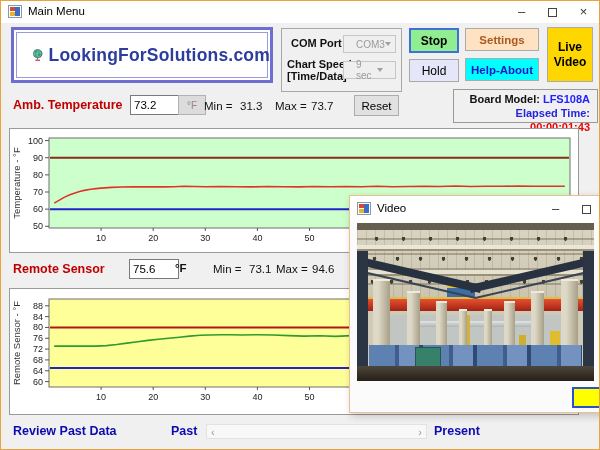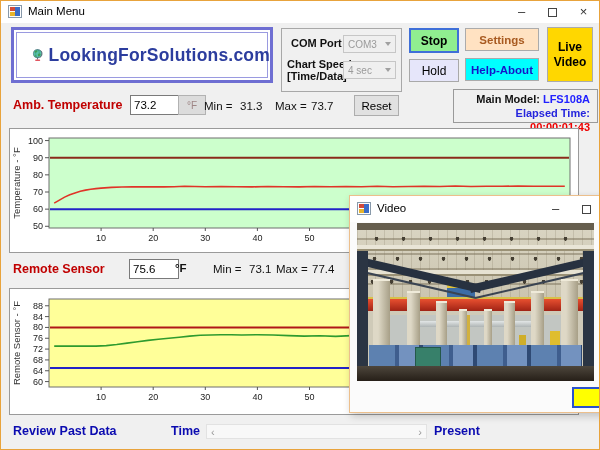--- a/index.html
+++ b/index.html
@@ -22,21 +22,21 @@
   
   .logo{position:absolute;left:10px;top:26px;width:262px;height:56px;background:#fff;
         border:3px solid #6e6ed2;box-shadow:inset 0 0 0 2px #fff, inset 0 0 0 3px #9a9ae0;
         display:flex;align-items:center;padding-left:18px;}
   .logotext{font-size:17.5px;font-weight:600;color:#2c3d9e;margin-left:5px;letter-spacing:.2px;}
 
   
   .comgrp{position:absolute;left:280px;top:27px;width:121px;height:64px;border:1px solid #a8a8a8;}
   .comgrp .lbl{position:absolute;font-size:11px;font-weight:bold;color:#111;}
   .combo{position:absolute;width:53px;height:18px;background:#efefef;border:1px solid #c6c6c6;
-         color:#9a9a9a;font-size:10px;display:flex;align-items:center;justify-content:space-between;padding:0 4px;}
+         color:#9a9a9a;font-size:10px;display:flex;align-items:center;justify-content:space-between;padding:0 12px;}
   .chev{width:0;height:0;border-left:3.5px solid transparent;border-right:3.5px solid transparent;border-top:4px solid #a0a0a0;}
 
   
   .btn{position:absolute;display:flex;align-items:center;justify-content:center;font-size:12px;cursor:default;}
   .btn-stop{left:408px;top:27px;width:50px;height:25px;background:#90ee90;border:2px solid #3f6fd8;font-weight:bold;}
   .btn-hold{left:408px;top:58px;width:50px;height:23px;background:#e6e6fa;border:1px solid #a9a9a9;}
   .btn-settings{left:464px;top:27px;width:74px;height:23px;background:#ffe2c2;border:1px solid #ababab;color:#a85a20;font-weight:bold;font-size:11.5px;}
   .btn-help{left:464px;top:57px;width:74px;height:23px;background:#00ffff;border:1px solid #ababab;color:#1515c8;font-weight:bold;font-size:11.5px;}
   .btn-live{left:546px;top:26px;width:46px;height:55px;background:#ffd700;border:1px solid #ababab;font-weight:bold;
             text-align:center;line-height:1.2;padding:0 6px;}
@@ -144,42 +144,42 @@
 
   <div class="comgrp">
     <span class="lbl" style="left:9px;top:8px;">COM Port</span>
     <div class="combo" style="right:5px;top:6px;">
       <span>COM3</span>
       <span class="chev"></span>
     </div>
     <span class="lbl" style="left:5px;top:29px;">Chart Speed</span>
     <span class="lbl" style="left:5px;top:41px;">[Time/Data]</span>
     <div class="combo" style="right:5px;top:32px;">
-      <span>4 sec</span>
+      <span>9 sec</span>
       <span class="chev"></span>
     </div>
   </div>
 
   <div class="btn btn-stop">Stop</div>
   <div class="btn btn-hold">Hold</div>
   <div class="btn btn-settings">Settings</div>
   <div class="btn btn-help">Help-About</div>
   <div class="btn btn-live">Live Video</div>
 
   <span class="redlbl" style="left:12px;top:97px;">Amb. Temperature</span>
   <input class="valuebox" style="left: 129px; top: 94px;" readonly="" value="73.2">
   <div class="btn btn-unit">°F</div>
   <span class="mm" style="left:203px;top:99px;">Min =</span>
   <span class="mm" style="left:239px;top:99px;">31.3</span>
   <span class="mm" style="left:274px;top:99px;">Max =</span>
   <span class="mm" style="left:310px;top:99px;">73.7</span>
   <div class="btn btn-reset">Reset</div>
 
   <div class="board">
-    <div><span class="bm">Main Model:</span>
+    <div><span class="bm">Board Model:</span>
       <span class="bmv">LFS108A</span></div>
     <div><span class="et">Elapsed Time:</span>
       <span class="etv">00:00:01:43</span></div>
   </div>
 
   <div class="chartbox chart1">
     <svg id="chart0" width="568" height="123">
         <rect x="39" y="9" width="521" height="90" fill="#ccffcc" stroke="#6f6f6f" stroke-width="1"></rect>
         <line x1="35" y1="97.28571428571429" x2="39" y2="97.28571428571429" stroke="#555"></line>
         <text x="33" y="100.28571428571429" text-anchor="end" font-size="9" fill="#222">50</text>
@@ -218,21 +218,21 @@
         <text x="560" y="122" font-size="9.5" fill="#222" text-anchor="end">Time Interval [1 unit = 1 second]</text>
       </svg>
   </div>
 
   <span class="redlbl" style="left:12px;top:261px;">Remote Sensor</span>
   <input class="valuebox" style="left: 128px; top: 258px;" readonly="" value="75.6">
   <span class="unitlbl" style="left:174px;top:261px;">°F</span>
   <span class="mm" style="left:212px;top:262px;">Min =</span>
   <span class="mm" style="left:248px;top:262px;">73.1</span>
   <span class="mm" style="left:275px;top:262px;">Max =</span>
-  <span class="mm" style="left:311px;top:262px;">77.4</span>
+  <span class="mm" style="left:311px;top:262px;">94.6</span>
 
   <div class="chartbox chart2">
     <svg id="chart1" width="568" height="125">
         <rect x="39" y="10" width="521" height="88" fill="#ffff99" stroke="#6f6f6f" stroke-width="1"></rect>
         <line x1="35" y1="92.58461538461539" x2="39" y2="92.58461538461539" stroke="#555"></line>
         <text x="33" y="95.58461538461539" text-anchor="end" font-size="9" fill="#222">60</text>
         <line x1="35" y1="81.75384615384615" x2="39" y2="81.75384615384615" stroke="#555"></line>
         <text x="33" y="84.75384615384615" text-anchor="end" font-size="9" fill="#222">64</text>
         <line x1="35" y1="70.92307692307692" x2="39" y2="70.92307692307692" stroke="#555"></line>
         <text x="33" y="73.92307692307692" text-anchor="end" font-size="9" fill="#222">68</text>
@@ -266,21 +266,21 @@
         <text x="507.90000000000003" y="111" text-anchor="middle" font-size="9" fill="#222">90</text>
         <line x1="40" y1="38.43076923076923" x2="559" y2="38.43076923076923" stroke="#b01818" stroke-width="2"></line>
         <line x1="40" y1="79.04615384615384" x2="559" y2="79.04615384615384" stroke="#2323c8" stroke-width="2"></line>
         <polyline points="44.2,57.1 54.6,57.1 65.0,57.1 75.5,57.1 85.9,57.1 96.3,56.6 106.7,55.5 117.1,54.1 127.6,52.8 138.0,51.4 148.4,50.3 158.8,49.3 169.3,48.2 179.7,47.1 190.1,46.3 200.5,46.0 210.9,45.7 221.3,45.7 231.8,46.0 247.4,45.7 263.0,46.0 278.7,46.6 294.3,47.1 309.9,46.8 325.6,47.4 341.2,46.6 356.8,46.3 372.4,46.6 388.1,46.8 403.7,46.6 419.3,46.6 435.0,46.8 450.6,46.6 466.2,46.6 481.8,46.6 497.5,46.8 513.1,46.6 528.7,46.6 544.4,46.6 560.0,46.6" fill="none" stroke="#2e9b2e" stroke-width="1.6"></polyline>
         <text x="10" y="54" font-size="9.5" fill="#333" text-anchor="middle" transform="rotate(-90 10 54)">Remote Sensor - °F</text>
         <text x="560" y="119" font-size="9.5" fill="#222" text-anchor="end">Time Interval [1 unit = 1 second]</text>
       </svg>
   </div>
 
   <span class="navlbl" style="left:12px;top:423px;">Review Past Data</span>
-  <span class="navlbl" style="left:170px;top:423px;">Time</span>
+  <span class="navlbl" style="left:170px;top:423px;">Past</span>
   <div class="hscroll">
     <span>‹</span>
     <span>›</span>
   </div>
   <span class="navlbl" style="left:433px;top:423px;">Present</span>
 
   <div class="videowin">
     <div class="titlebar">
       <span class="appicon">
           <i class="r"></i>

